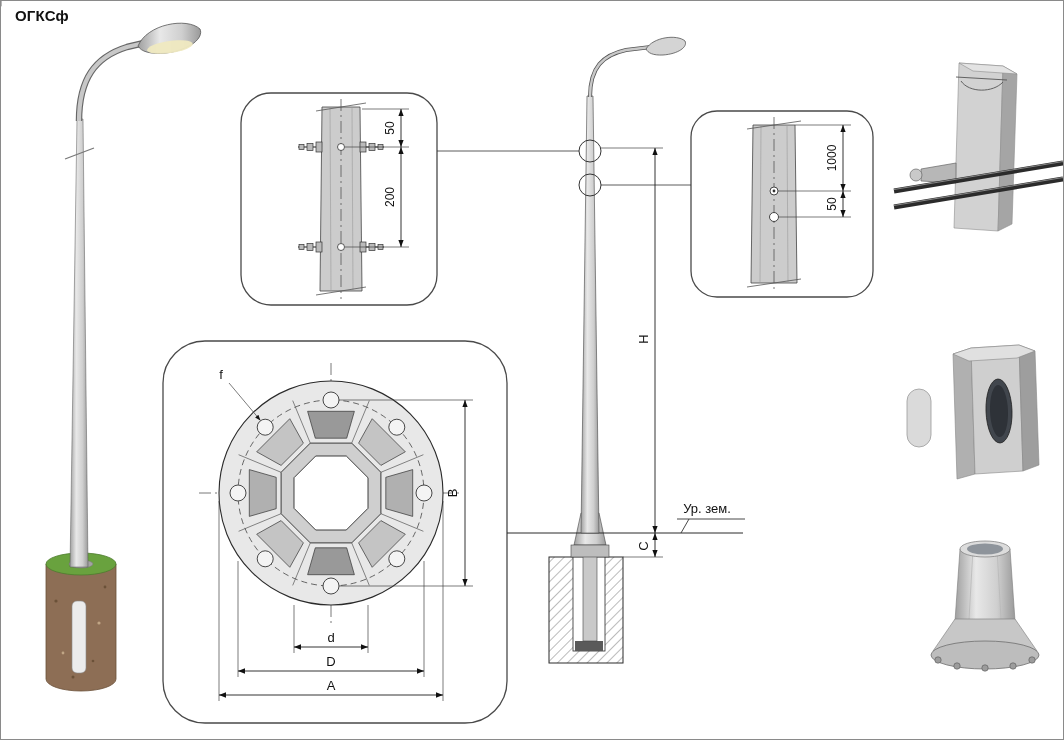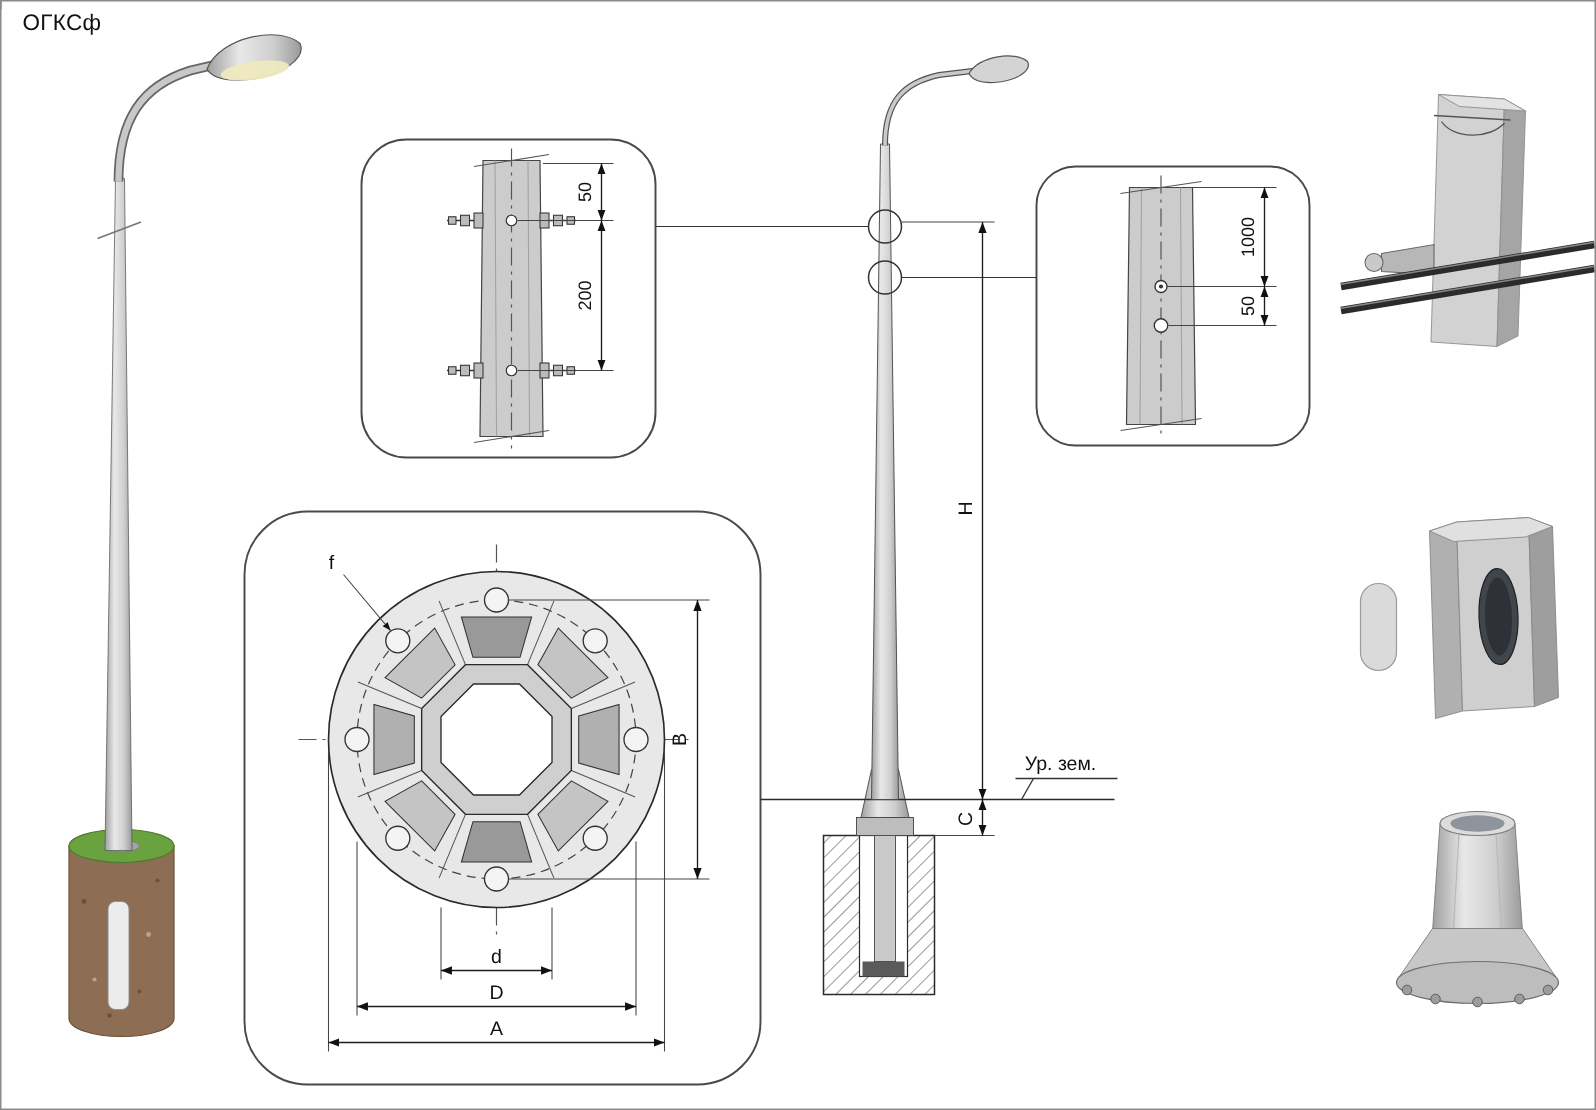--- a/index.html
+++ b/index.html
@@ -2,21 +2,21 @@
 <html><head>
 <meta charset="utf-8">
 <style>
   html,body{margin:0;padding:0;background:#e9e9e9;}
   .canvas{
     position:relative;width:1064px;height:740px;background:#ffffff;
     border:1px solid #8a8a8a;box-sizing:border-box;overflow:hidden;
     font-family:"Liberation Sans", sans-serif;
   }
   .title{
-    position:absolute;left:14px;top:6px;font-size:15px;font-weight:400;
+    position:absolute;left:14px;top:6px;font-size:15px;font-weight:700;
     color:#111;letter-spacing:.2px;
   }
   svg.scene{position:absolute;left:0;top:0;}
   text{font-family:"Liberation Sans", sans-serif;}
   .dim{font-size:13px;fill:#111;text-anchor:middle;}
   .dimsm{font-size:12px;fill:#111;text-anchor:middle;}
   .ln{stroke:#2a2a2a;stroke-width:1;fill:none;}
   .thin{stroke:#444;stroke-width:.7;fill:none;}
   .dimline{stroke:#1d1d1d;stroke-width:.9;fill:none;}
   .cl{stroke:#555;stroke-width:.8;stroke-dasharray:12 4 2 4;fill:none;}

